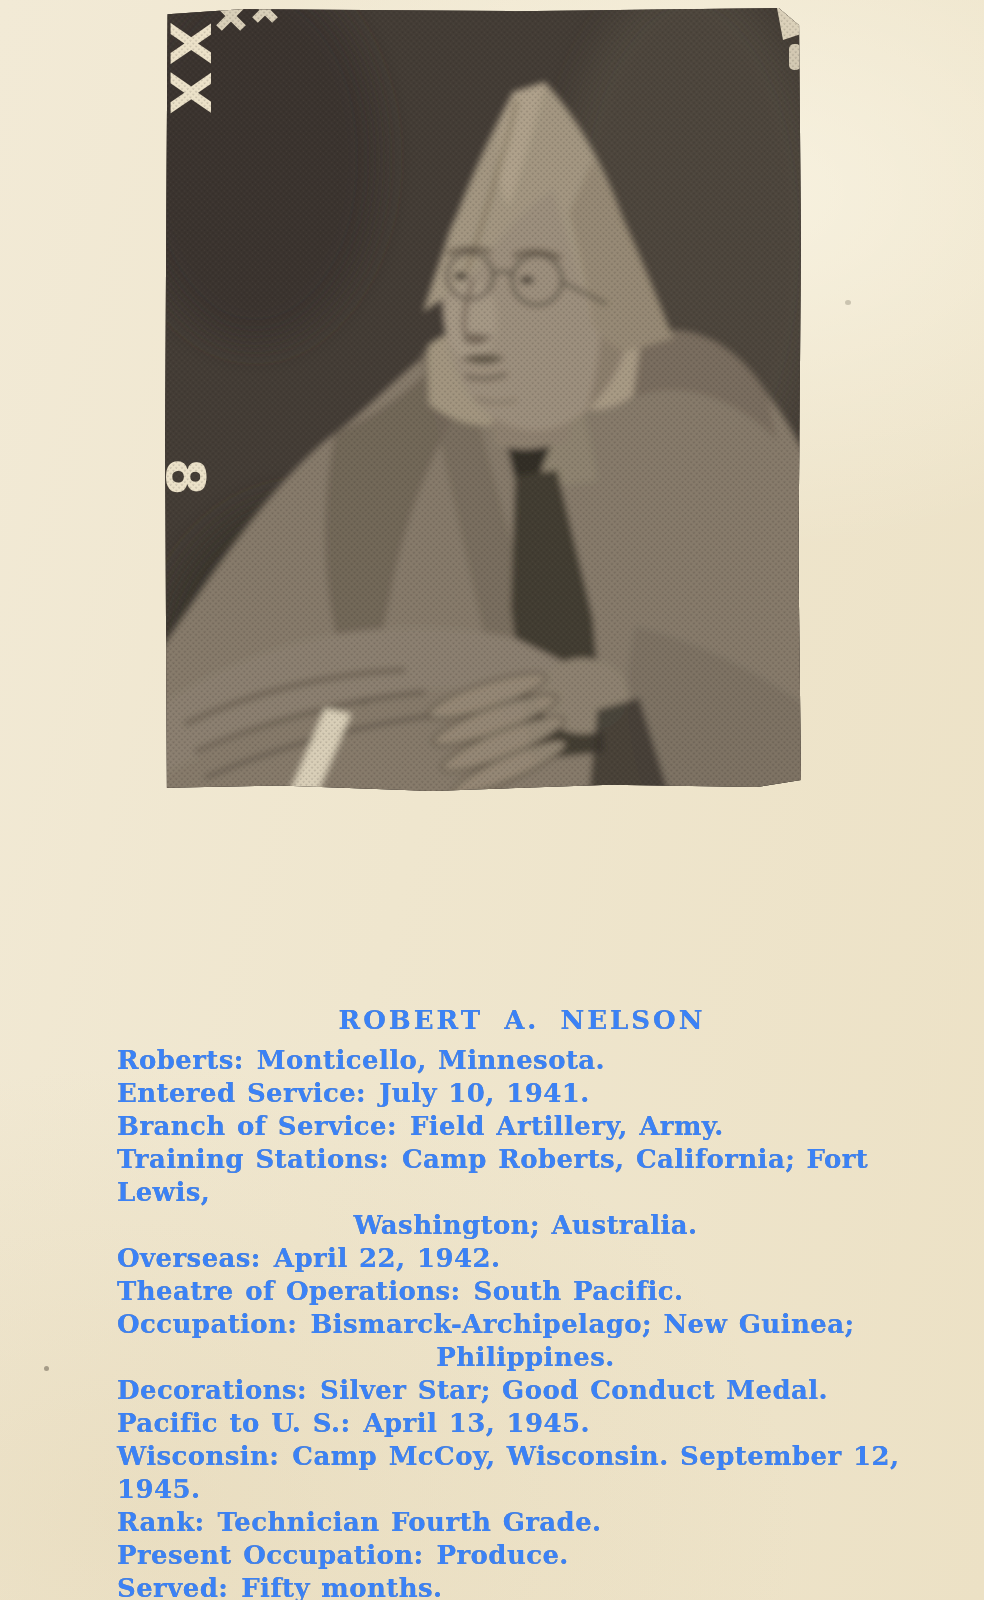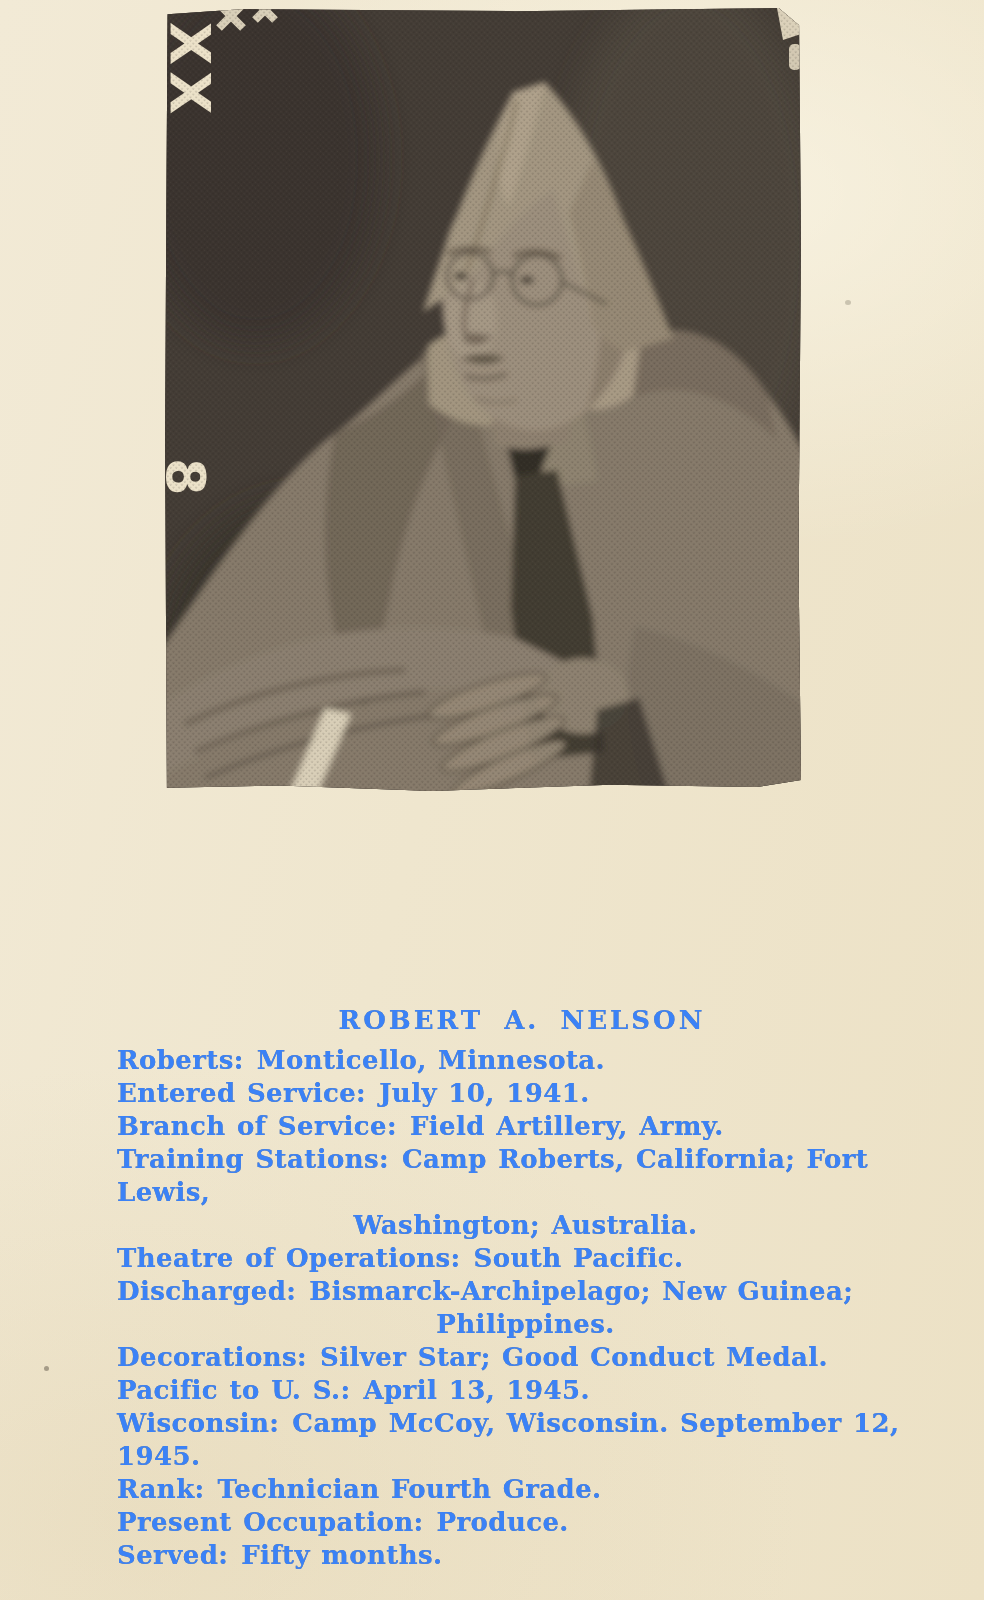--- a/index.html
+++ b/index.html
@@ -151,24 +151,25 @@
     <div class="rows">
 
       <div class="row"><span class="lbl">Roberts:</span><span class="val">Monticello, Minnesota.</span></div>
 
       <div class="row"><span class="lbl">Entered Service:</span><span class="val">July 10, 1941.</span></div>
 
       <div class="row"><span class="lbl">Branch of Service:</span><span class="val">Field Artillery, Army.</span></div>
 
       <div class="row"><span class="lbl">Training Stations:</span><span class="val">Camp Roberts, California; Fort Lewis,</span><span class="cont">Washington; Australia.</span></div>
 
+      <div class="row"><span class="lbl">Overseas:</span><span class="val">April 22, 1942.</span></div>
 
       <div class="row"><span class="lbl">Theatre of Operations:</span><span class="val">South Pacific.</span></div>
 
-      <div class="row"><span class="lbl">Discharged:</span><span class="val">Bismarck-Archipelago; New Guinea;</span><span class="cont">Philippines.</span></div>
+      <div class="row"><span class="lbl">Occupation:</span><span class="val">Bismarck-Archipelago; New Guinea;</span><span class="cont">Philippines.</span></div>
 
       <div class="row"><span class="lbl">Decorations:</span><span class="val">Silver Star; Good Conduct Medal.</span></div>
 
       <div class="row"><span class="lbl">Pacific to U. S.:</span><span class="val">April 13, 1945.</span></div>
 
       <div class="row"><span class="lbl">Wisconsin:</span><span class="val">Camp McCoy, Wisconsin. September 12, 1945.</span></div>
 
       <div class="row"><span class="lbl">Rank:</span><span class="val">Technician Fourth Grade.</span></div>
 
       <div class="row"><span class="lbl">Present Occupation:</span><span class="val">Produce.</span></div>

